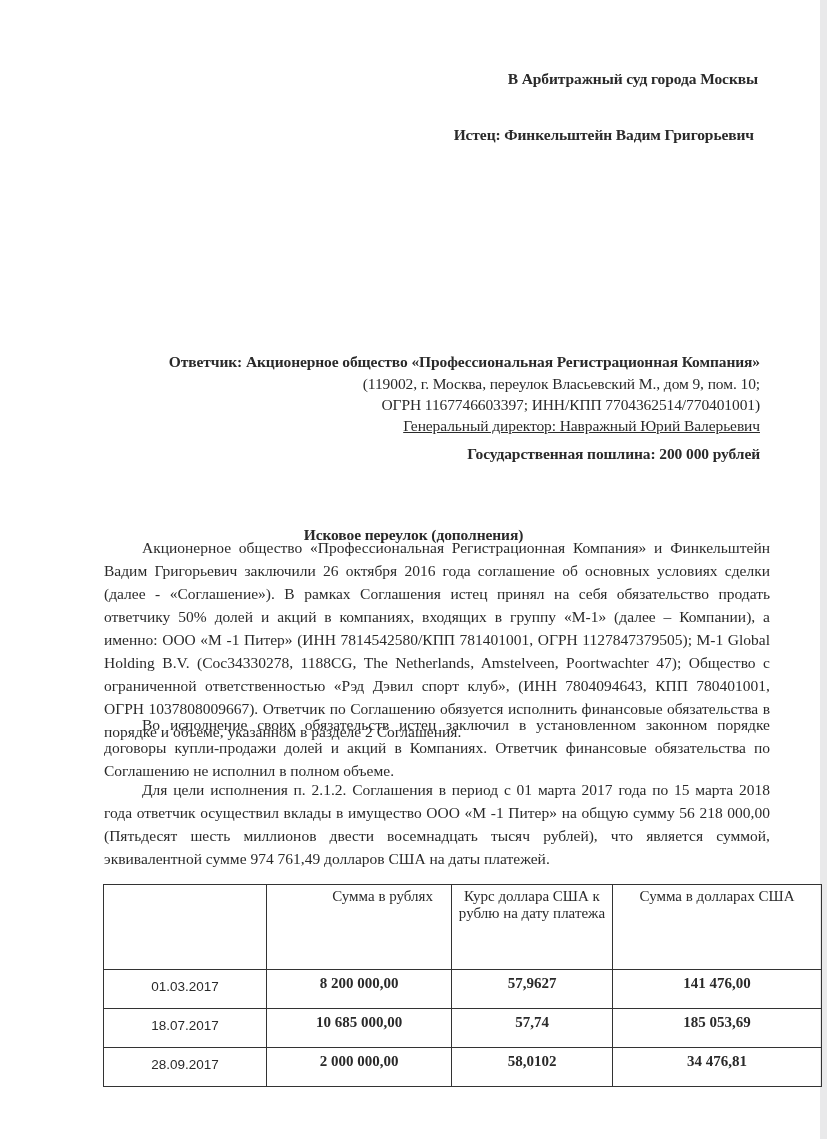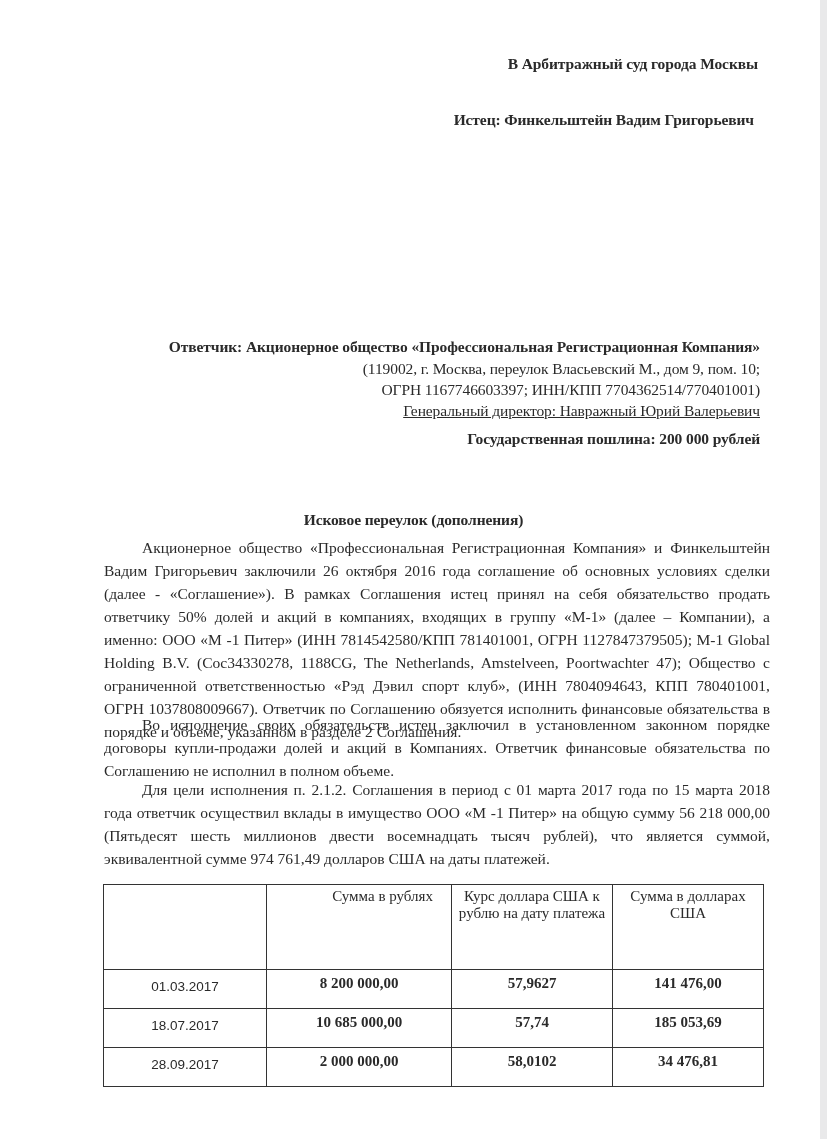--- a/index.html
+++ b/index.html
@@ -7,21 +7,21 @@
     width: 827px; height: 1139px; overflow: hidden;
     background: #e9e9ea;
     font-family: "Liberation Serif", "DejaVu Serif", serif;
     color: #2a2a2a;
   }
   .page {
     position: absolute; left: 0; top: 0;
     width: 820px; height: 1139px;
     background: #ffffff;
   }
-  .abs { position: absolute; white-space: nowrap; }
+  .abs { position: absolute; white-space: nowrap; margin-top: 15px; }
   .b { font-weight: bold; }
   .fs { font-size: 15.5px; letter-spacing: -0.1px; }
 
   .court-title { right: 62px; top: 55px; text-align: right; }
   .court-addr { right: 57px; top: 75px; text-align: right; }
   .plaintiff { right: 66px; top: 111px; }
 
   .defendant { right: 60px; top: 338px; }
   .def-l1 { right: 60px; top: 360px; }
   .def-l2 { right: 60px; top: 381px; text-align: right; }
@@ -35,21 +35,21 @@
     font-size: 15.5px; line-height: 23px;
     text-align: justify; white-space: normal;
   }
   .para .indent { display: inline-block; width: 38px; }
   .p1 { top: 536px; }
   .p2 { top: 713px; }
   .p3 { top: 778px; }
 
   table.pay {
     position: absolute; left: 103px; top: 884px;
-    width: 661px;
+    width: 719px;
     border-collapse: collapse;
     font-size: 15px;
   }
   table.pay td, table.pay th {
     border: 1px solid #333;
     padding: 3px 6px;
     vertical-align: top;
     font-weight: normal;
     text-align: center;
   }

